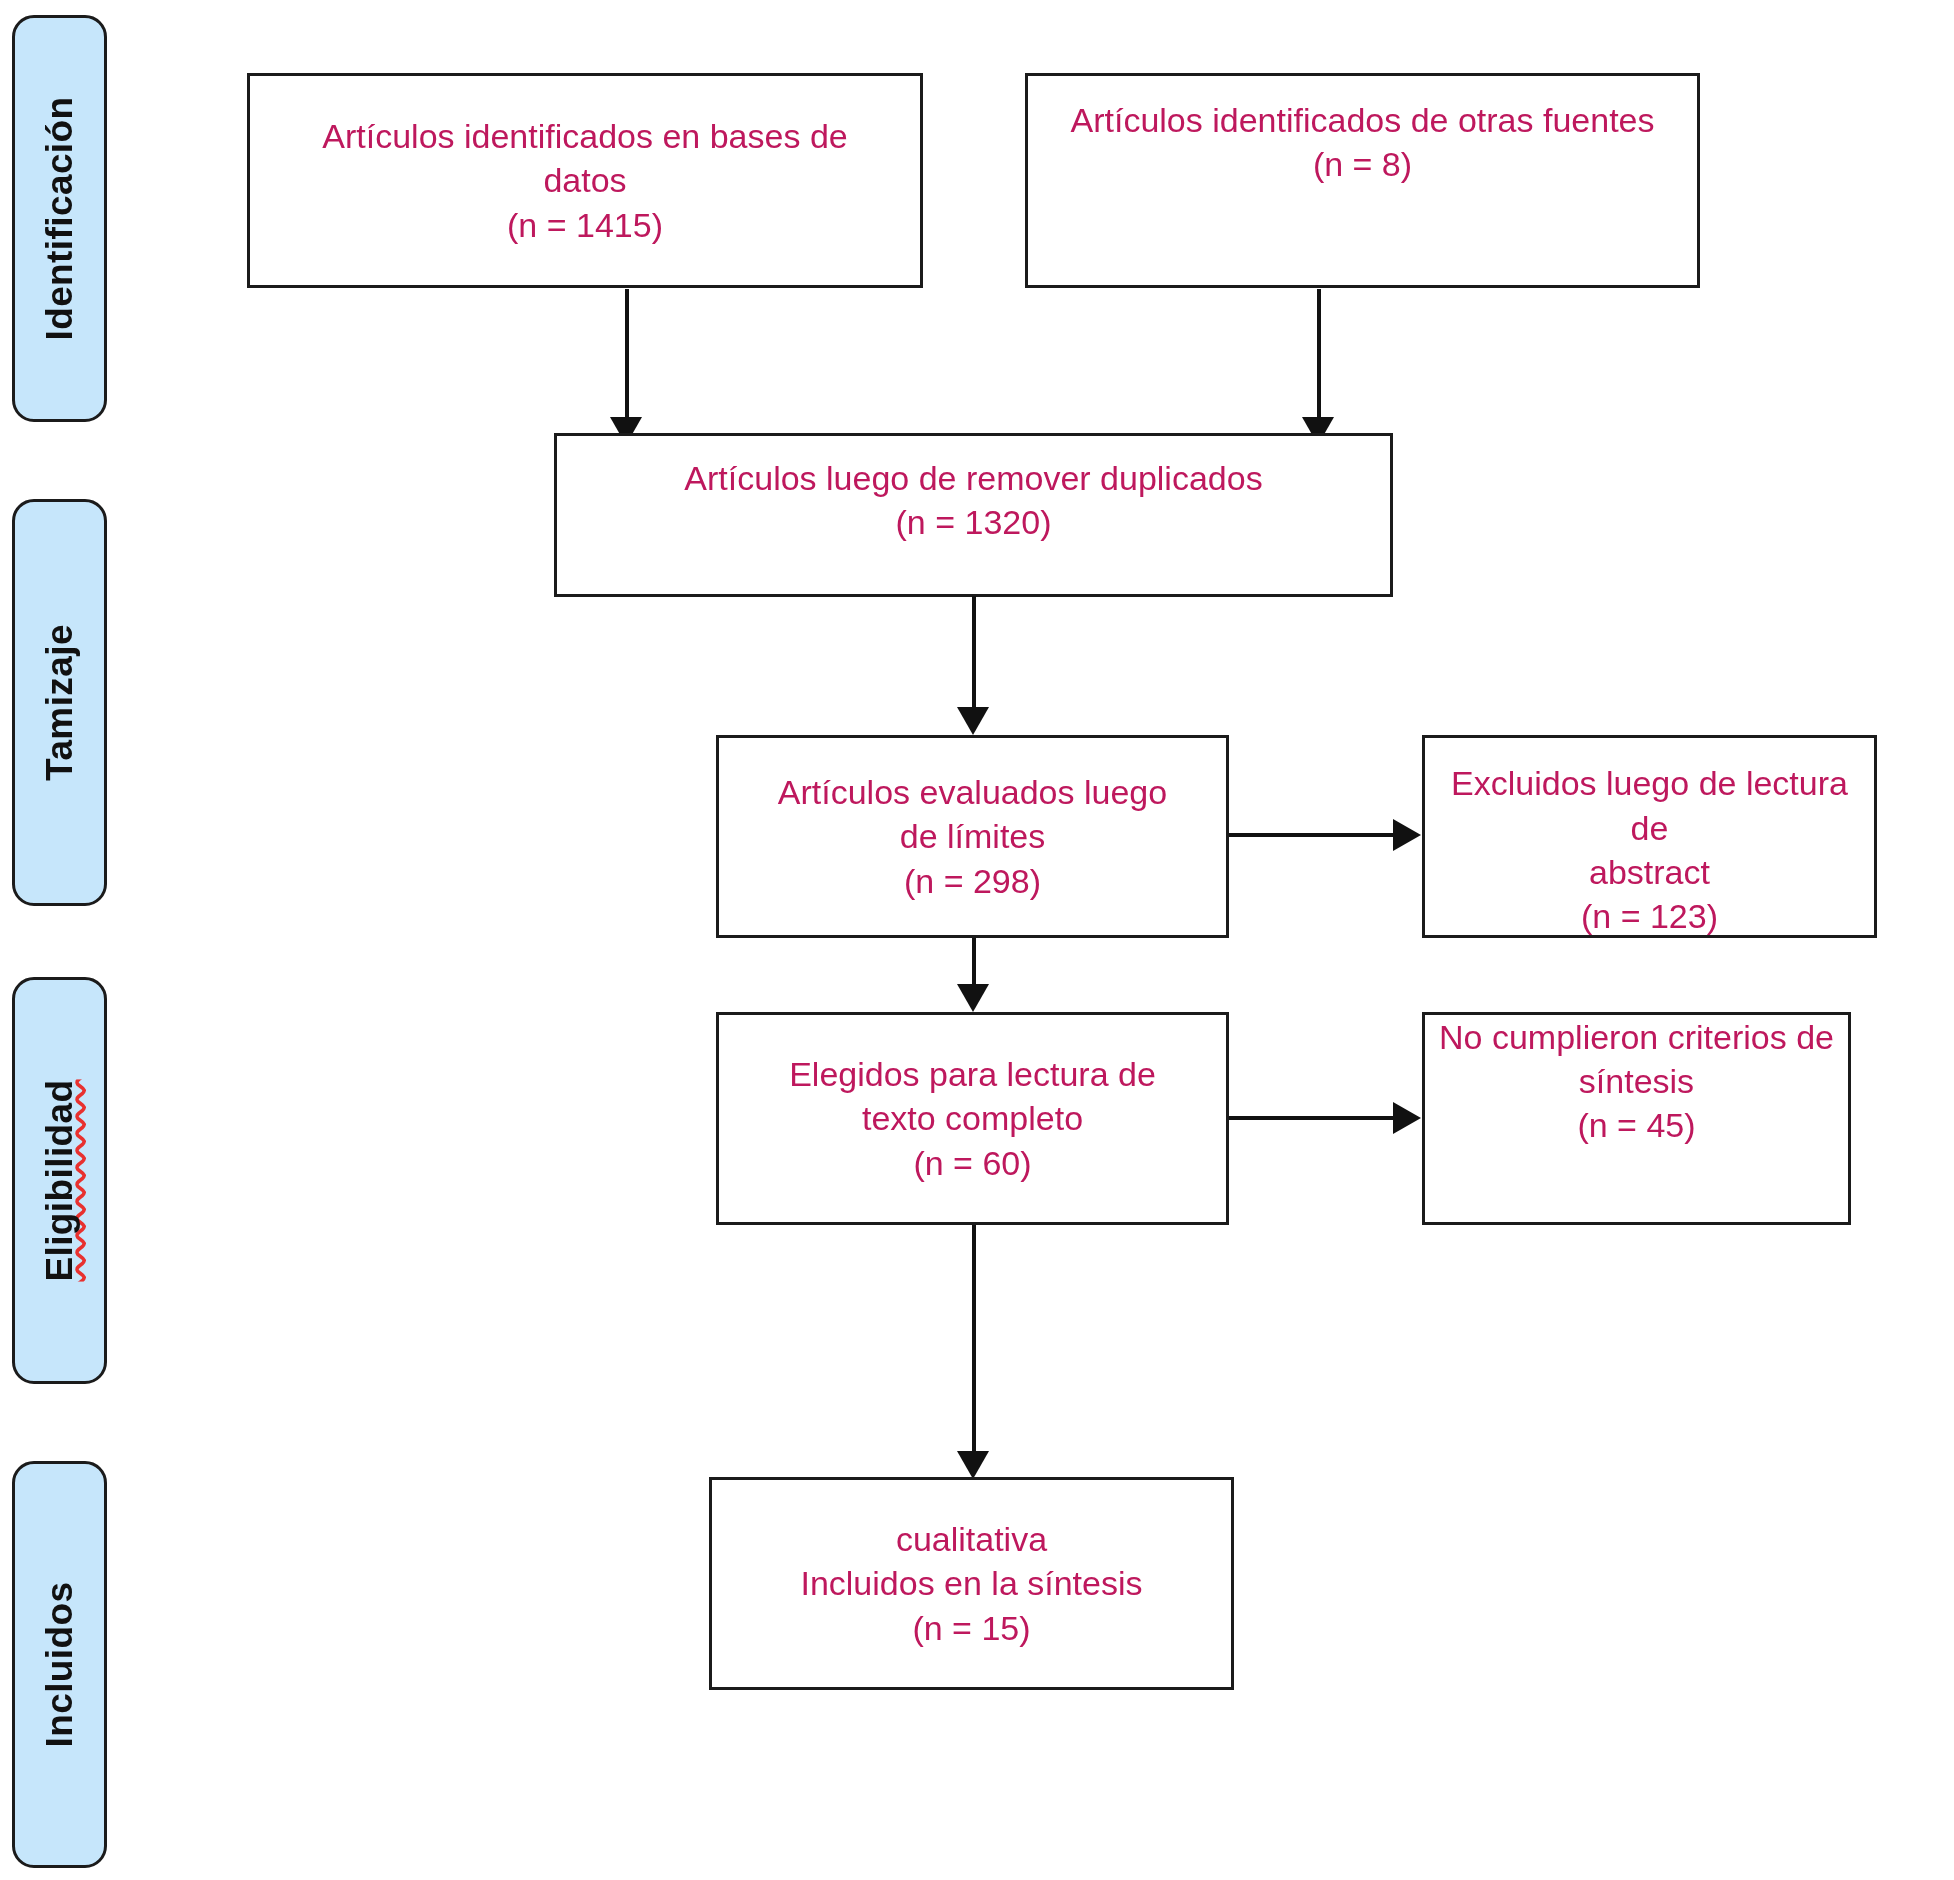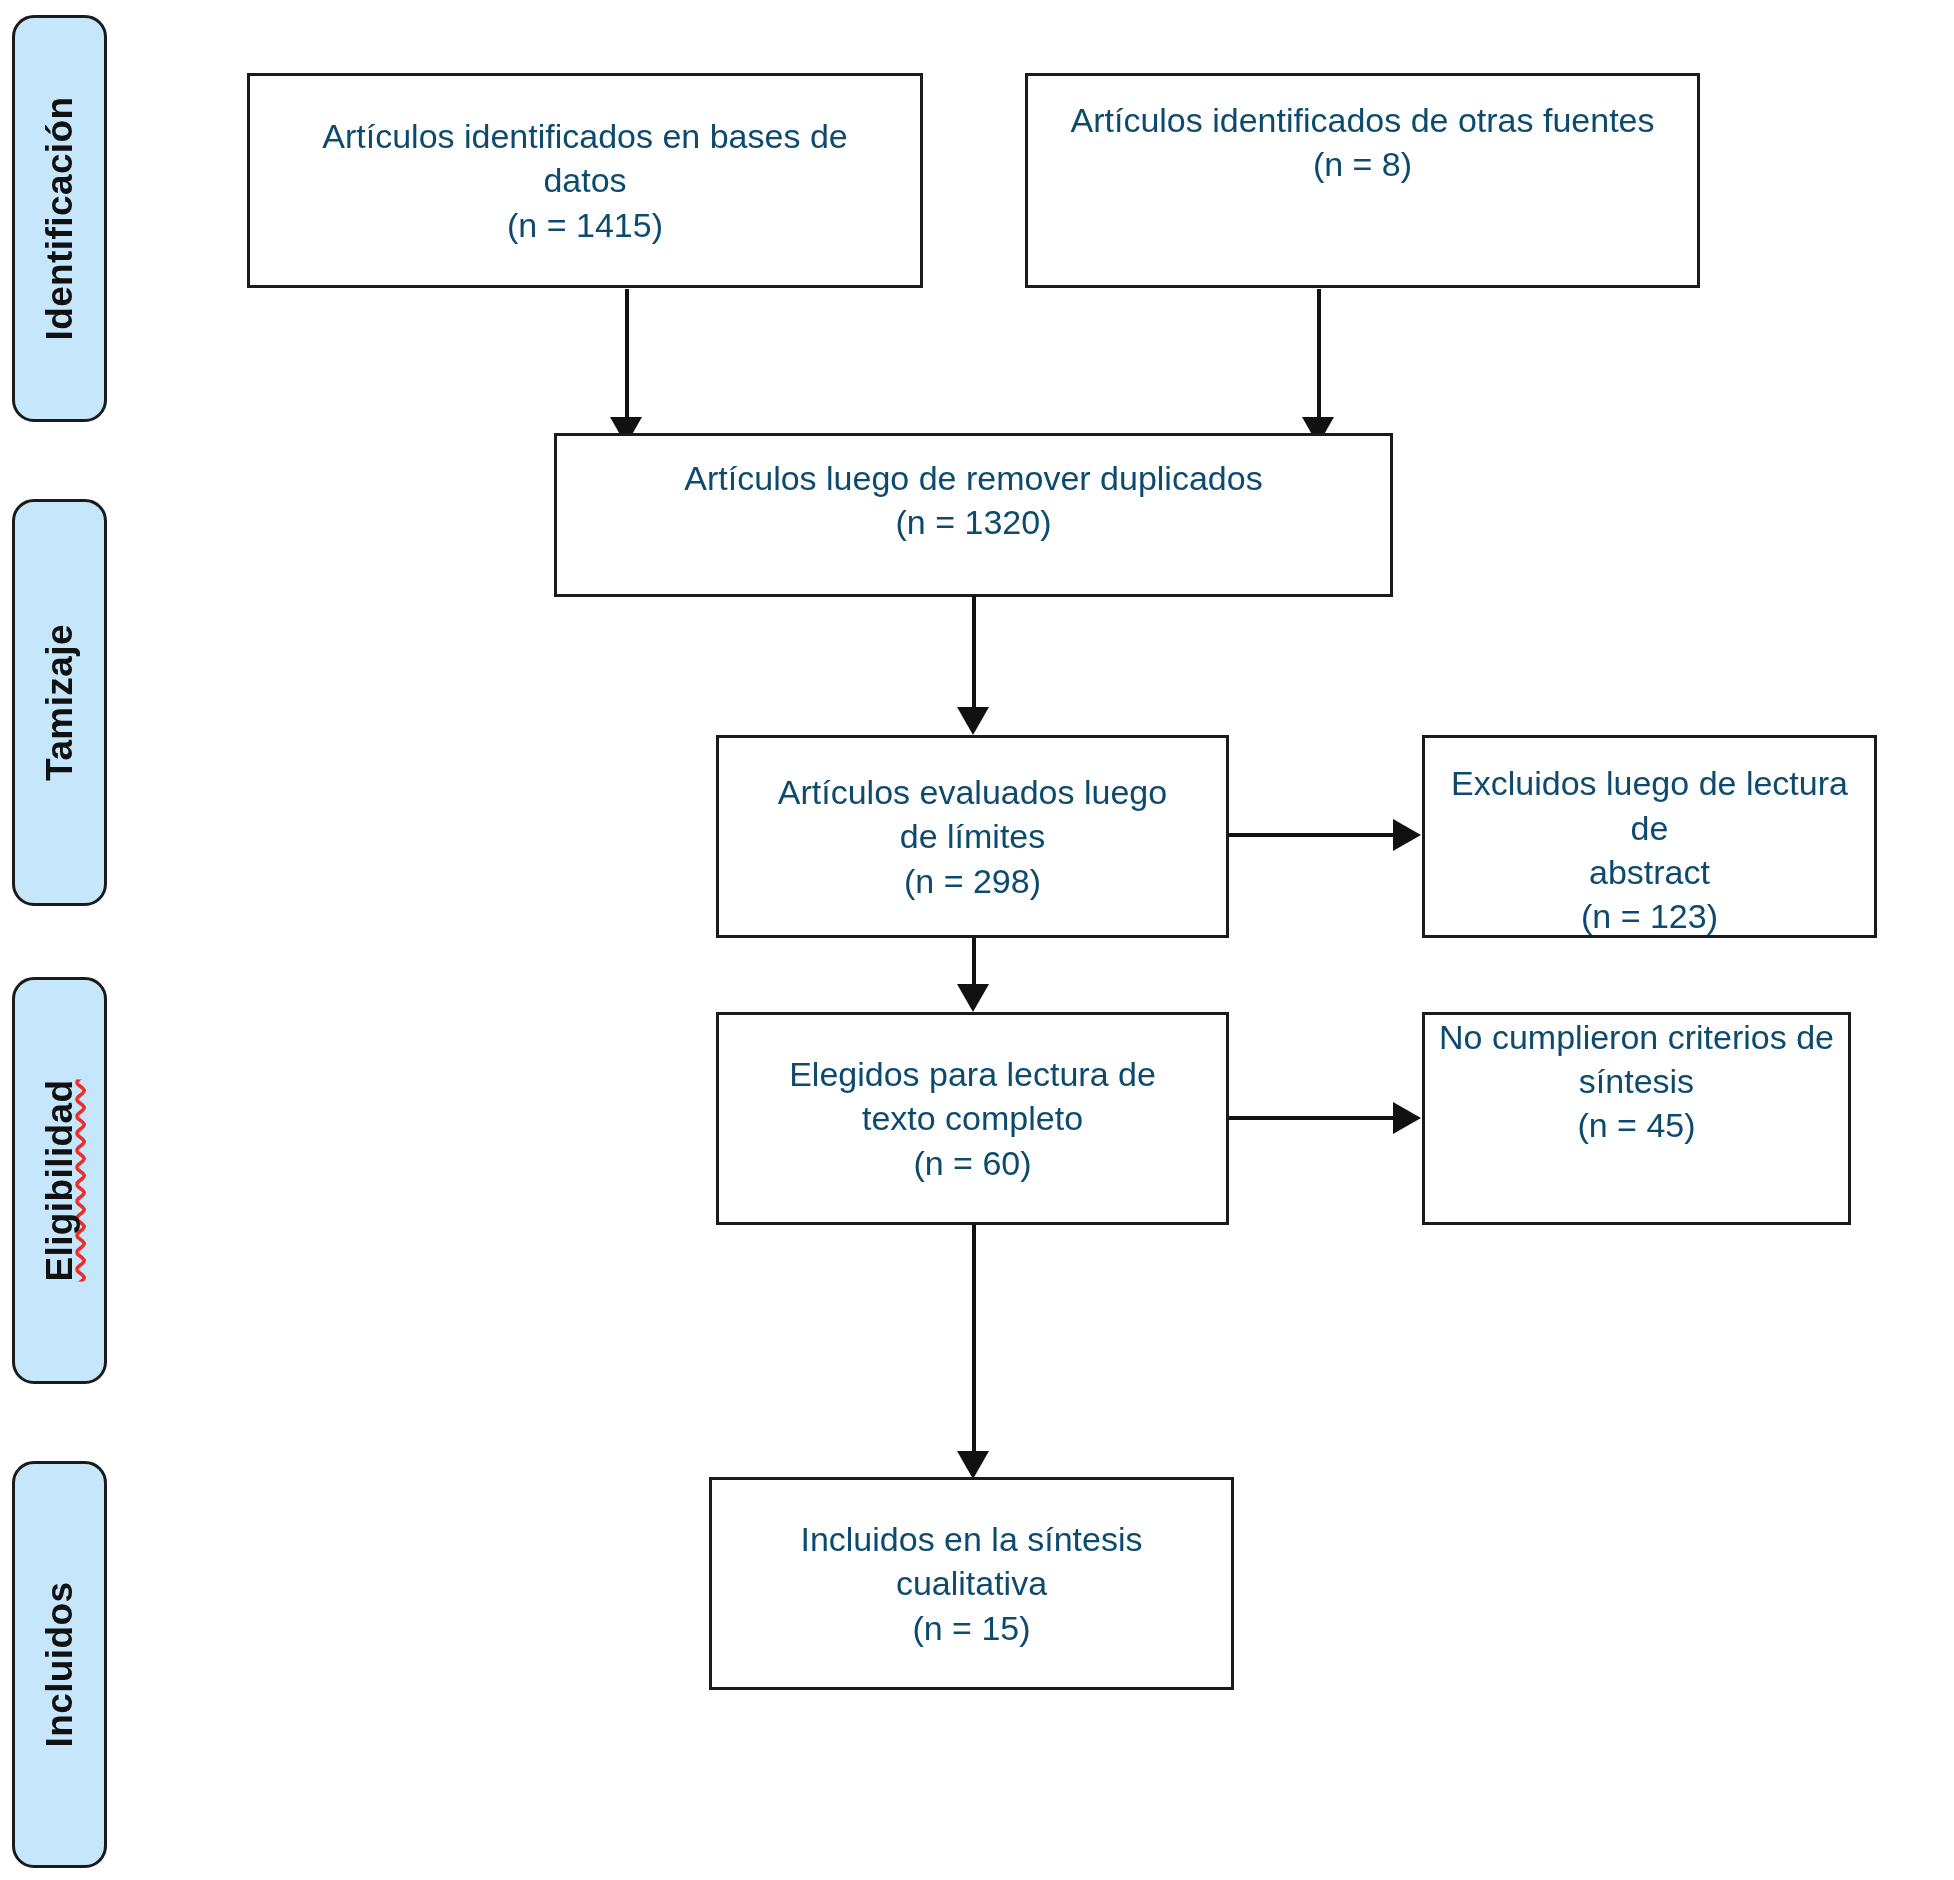--- a/index.html
+++ b/index.html
@@ -50,21 +50,21 @@
     position: absolute;
     background: #ffffff;
     border: 3.3px solid #1b1b1b;
     box-sizing: border-box;
     display: flex;
     justify-content: center;
     padding: 0 13.4px;
     text-align: center;
     font-size: 34px;
     line-height: 1.30;
-    color: #0c4a6e;
+    color: #be185d;
   }
   .flow-box.vcenter { align-items: center; }
   .flow-box.vtop    { align-items: flex-start; }
   .flow-box .box-text { width: 100%; }
   .flow-box .box-text .ln { display: block; }
 
   
   .vline {
     position: absolute;
     width: 4.2px;
@@ -183,20 +183,20 @@
       <span class="ln">síntesis</span>
       <span class="ln">(n = 45)</span>
     </div>
   </div>
 
   <div class="vline" style="left:972px; top:1225px; width:4.2px; height:230px;"></div>
   <div class="arrow-down" style="left:957px; top:1451px;"></div>
 
   <div class="flow-box vcenter" style="left:709px; top:1477px; width:525px; height:213px;">
     <div class="box-text">
+      <span class="ln">cualitativa</span>
       <span class="ln">Incluidos en la síntesis</span>
-      <span class="ln">cualitativa</span>
       <span class="ln">(n =  15)</span>
     </div>
   </div>
 
 </div>
 
 
 </body></html>

